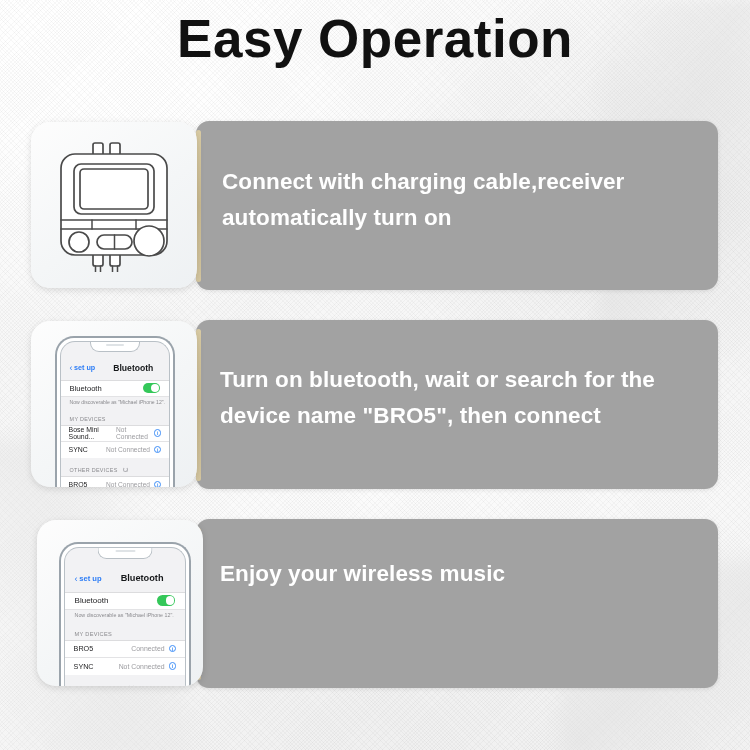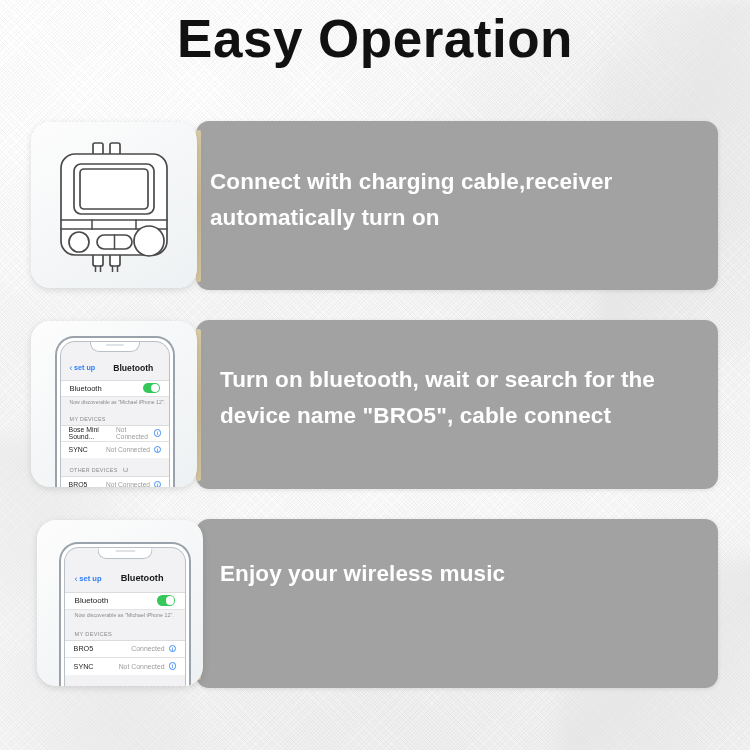--- a/index.html
+++ b/index.html
@@ -231,21 +231,21 @@
 <div id="bg-fold-a"></div>
 <div id="bg-fold-b"></div>
 <div id="bg-fold-c"></div>
 
 <div id="page-title">Easy Operation</div>
 
 <div class="step">
 
   <div class="gray-panel" style="left:196px; top:121px; width:522px; height:169px;"></div>
 
-  <div class="panel-text" style="left:210px; top:164px; width:480px;">Connect with charging cable,receiver
+  <div class="panel-text" style="left:222px; top:164px; width:480px;">Connect with charging cable,receiver
 automatically turn on</div>
 
   <div class="card-gold-edge" style="left:196px; top:130px; height:152px;"></div>
 
   <div class="white-card" style="left:31px; top:122px; width:166px; height:166px;">
 
     <div id="receiver-illustration">
       <svg width="134" height="132" viewBox="0 0 134 132" fill="none" stroke="#4a4a4a" stroke-width="1.7" stroke-linejoin="round" stroke-linecap="round">
 
         <rect x="46" y="3" width="10" height="14" rx="2" fill="#ffffff"></rect>
@@ -275,21 +275,21 @@
       </svg>
     </div>
   </div>
 </div>
 
 <div class="step">
 
   <div class="gray-panel" style="left:196px; top:320px; width:522px; height:169px;"></div>
 
   <div class="panel-text" style="left:220px; top:362px; width:500px;">Turn on bluetooth, wait or search for the
-device name "BRO5", cable connect</div>
+device name "BRO5", then connect</div>
 
   <div class="card-gold-edge" style="left:196px; top:329px; height:152px;"></div>
 
   <div class="white-card" style="left:31px; top:321px; width:166px; height:166px;">
 
     <div class="phone" style="left:24px; top:15px; width:120px; height:160px;">
 
       <div class="phone-btn" style="left:-2.6px; top:38px; width:2.6px; height:9px;"></div>
       <div class="phone-btn" style="left:-2.6px; top:54px; width:2.6px; height:15px;"></div>
       <div class="phone-btn" style="left:-2.6px; top:73px; width:2.6px; height:15px;"></div>

